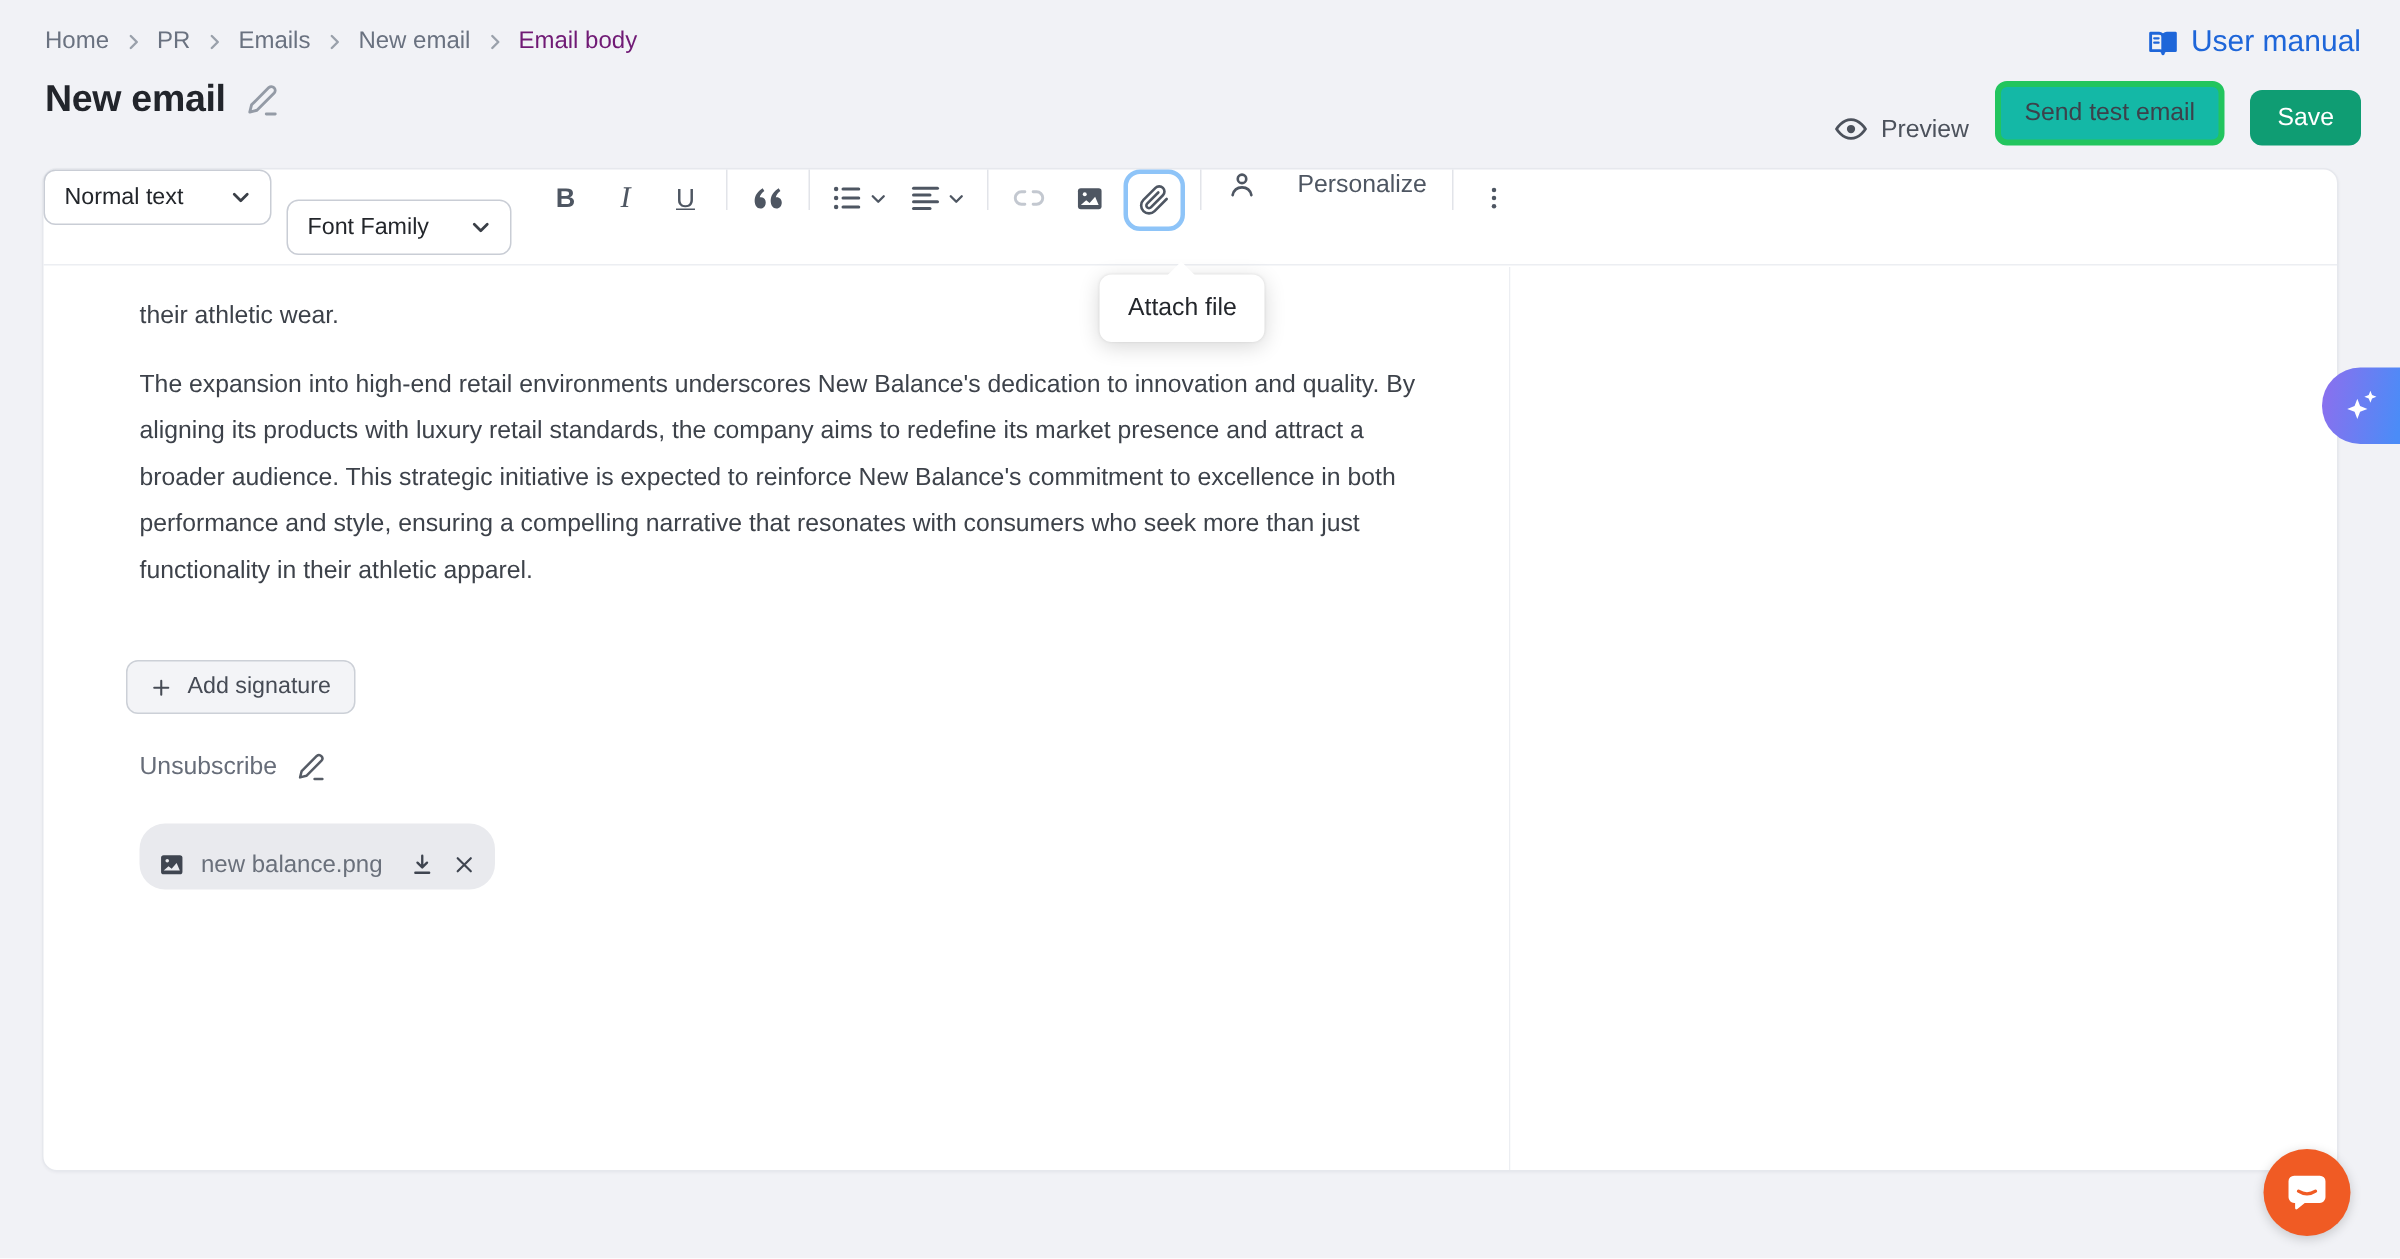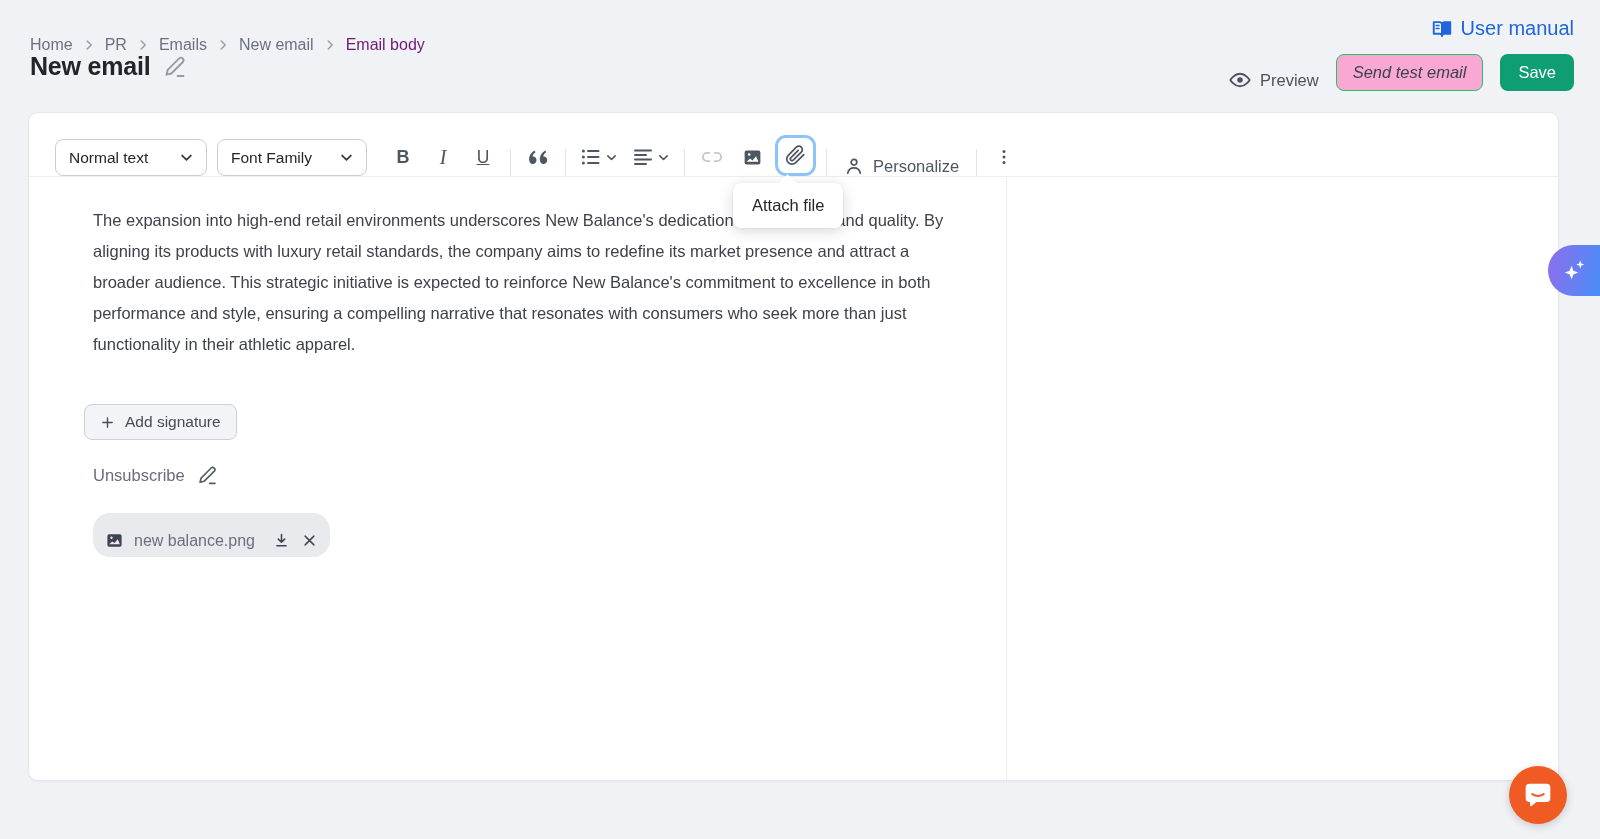--- a/index.html
+++ b/index.html
@@ -1,51 +1,51 @@
 <!DOCTYPE html>
 <html><head>
 <meta charset="utf-8">
 <style>
   * { box-sizing: border-box; margin: 0; padding: 0; }
   html, body { width: 1600px; height: 839px; }
   body { font-family: "Liberation Sans", sans-serif; }
   .page { position: relative; width: 1600px; height: 839px; background: #f1f2f6; overflow: hidden; }
 
   
-  .breadcrumb { position: absolute; left: 30px; top: 36px; display: flex; align-items: center; gap: 10px; font-size: 16px; }
+  .breadcrumb { position: absolute; left: 30px; top: 19px; display: flex; align-items: center; gap: 10px; font-size: 16px; }
   .crumb { color: #6a7280; cursor: pointer; }
   .crumb.current { color: #701a75; cursor: default; }
   .crumb-sep { display: flex; color: #9aa1ab; }
   .user-manual { position: absolute; right: 26px; top: 17px; display: flex; align-items: center; gap: 8px; color: #1e66d9; font-size: 20px; cursor: pointer; }
   .page-title-row { position: absolute; left: 30px; top: 52px; display: flex; align-items: center; gap: 13px; }
   .page-title { font-size: 25px; font-weight: bold; color: #22252b; letter-spacing: -0.2px; }
   .title-edit { color: #949ba6; display: flex; cursor: pointer; }
   .actions { position: absolute; right: 26px; top: 54px; display: flex; align-items: flex-end; gap: 17px; }
   .preview-btn { display: flex; align-items: center; gap: 9px; color: #4c525c; font-size: 16.5px; cursor: pointer; }
-  .send-test-btn { background: #f9a8d4; border: 1px solid #22c55e; border-radius: 8px; padding: 8px 16px; font-size: 16.5px; color: #3c414b; cursor: pointer; font-family: inherit; font-style: italic; }
+  .send-test-btn { background: #14b8a6; border: 4px solid #22c55e; border-radius: 8px; padding: 8px 16px; font-size: 16.5px; color: #3c414b; cursor: pointer; font-family: inherit; }
   .save-btn { background: #0f9d73; border: none; border-radius: 8px; padding: 9px 18px; font-size: 16.5px; color: #ffffff; cursor: pointer; font-family: inherit; }
 
   
   .card { position: absolute; left: 28px; top: 112px; width: 1531px; height: 669px; background: #fff; border: 1px solid #e6e8ed; border-radius: 10px; box-shadow: 0 1px 2px rgba(16,24,40,.04); }
 
   
-  .toolbar { display: flex; align-items: flex-end; height: 64px; padding-left: 26px; border-bottom: 1px solid #eceef2; }
+  .toolbar { display: flex; align-items: flex-start; height: 64px; border-bottom: 1px solid #eceef2; }
   .select-btn { display: flex; align-items: center; justify-content: space-between; border: 1px solid #c9cdd5; border-radius: 8px; background: #fff; height: 37px; padding: 0 13px; font-size: 15.5px; color: #23262b; margin-right: 10px; cursor: pointer; font-family: inherit; }
   .select-style { width: 152px; }
   .select-font { width: 150px; margin-right: 16px; margin-top: 20px; }
   .select-btn .chev { color: #3a3f47; display: flex; }
   .tb-btn { min-width: 40px; height: 38px; display: flex; align-items: center; justify-content: center; color: #4e5662; background: transparent; border: none; border-radius: 8px; cursor: pointer; font-family: inherit; }
   .tb-b { font-weight: 800; font-size: 18px; }
   .tb-i { font-style: italic; font-family: "Liberation Serif", serif; font-size: 20px; }
   .tb-u { text-decoration: underline; font-size: 17.5px; }
   .tb-sep { width: 1px; height: 27px; background: #e2e4e9; margin: 0 7px; flex: none; }
   .tb-combo { display: flex; align-items: center; gap: 5px; padding: 0 8px; }
   .tb-link { color: #c3c8d0; cursor: default; }
   .attach-btn { width: 41px; height: 41px; border: 3px solid #8ec4f8; border-radius: 11px; background: #fff; display: flex; align-items: center; justify-content: center; color: #4e5662; margin: 0 3px; cursor: pointer; }
-  .personalize-btn { display: flex; align-items: center; gap: 9px; color: #4e5662; font-size: 16.5px; padding: 0 10px; background: none; border: none; cursor: pointer; font-family: inherit; }
+  .personalize-btn { display: flex; align-items: center; gap: 27px; color: #4e5662; font-size: 16.5px; padding: 0 10px; background: none; border: none; cursor: pointer; font-family: inherit; }
   .quote-icon { transform: rotate(180deg); display: block; }
 
   
   .tooltip { position: absolute; left: 733px; top: 183px; background: #fff; border-radius: 8px; padding: 13px 19px; font-size: 16.5px; color: #23262b; box-shadow: 0 3px 14px rgba(0,0,0,.16), 0 0 2px rgba(0,0,0,.08); z-index: 6; white-space: nowrap; }
   .tooltip::before { content: ""; position: absolute; top: -6px; left: 50%; margin-left: -7px; width: 13px; height: 13px; background: #fff; transform: rotate(45deg); }
 
   
   .content { position: absolute; top: 65px; left: 0; right: 0; bottom: 0; display: flex; border-radius: 0 0 10px 10px; overflow: hidden; }
   .editor-pane { width: 978px; flex: none; border-right: 1px solid #eceef2; padding: 12px 0 0 64px; }
   .right-pane { flex: 1; background: #fff; }
@@ -265,20 +265,21 @@
               <circle cx="12" cy="5.5" r="1.8"></circle>
               <circle cx="12" cy="12" r="1.8"></circle>
               <circle cx="12" cy="18.5" r="1.8"></circle>
             </svg>
           </span>
       </button>
     </div>
 
     <div class="content">
       <div class="editor-pane">
+        <p class="editor-text p1">their athletic wear.</p>
         <p class="editor-text p2">The expansion into high-end retail environments underscores New Balance's dedication to innovation and quality. By aligning its products with luxury retail standards, the company aims to redefine its market presence and attract a broader audience. This strategic initiative is expected to reinforce New Balance's commitment to excellence in both performance and style, ensuring a compelling narrative that resonates with consumers who seek more than just functionality in their athletic apparel.</p>
 
         <div class="sig-row">
           <button class="add-signature">
             <span>
                 <svg width="15" height="15" viewBox="0 0 24 24">
                   <path d="M12 4.5v15M4.5 12h15" stroke="currentColor" stroke-width="2.2" stroke-linecap="round"></path>
                 </svg>
               </span>
             <span>Add signature</span>

